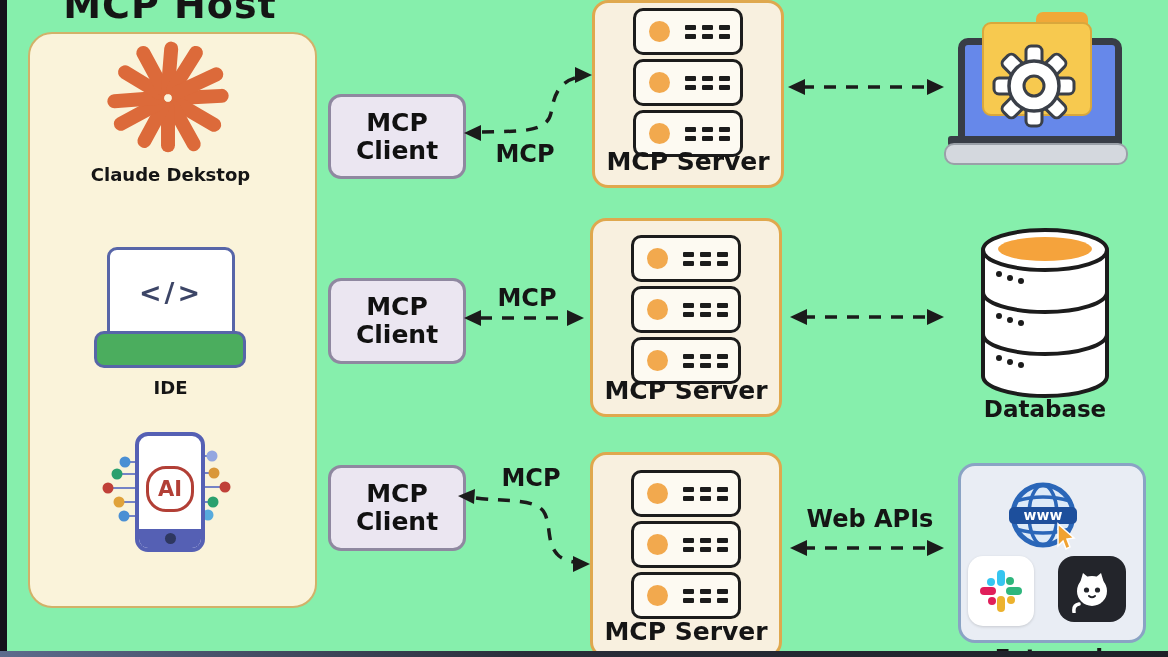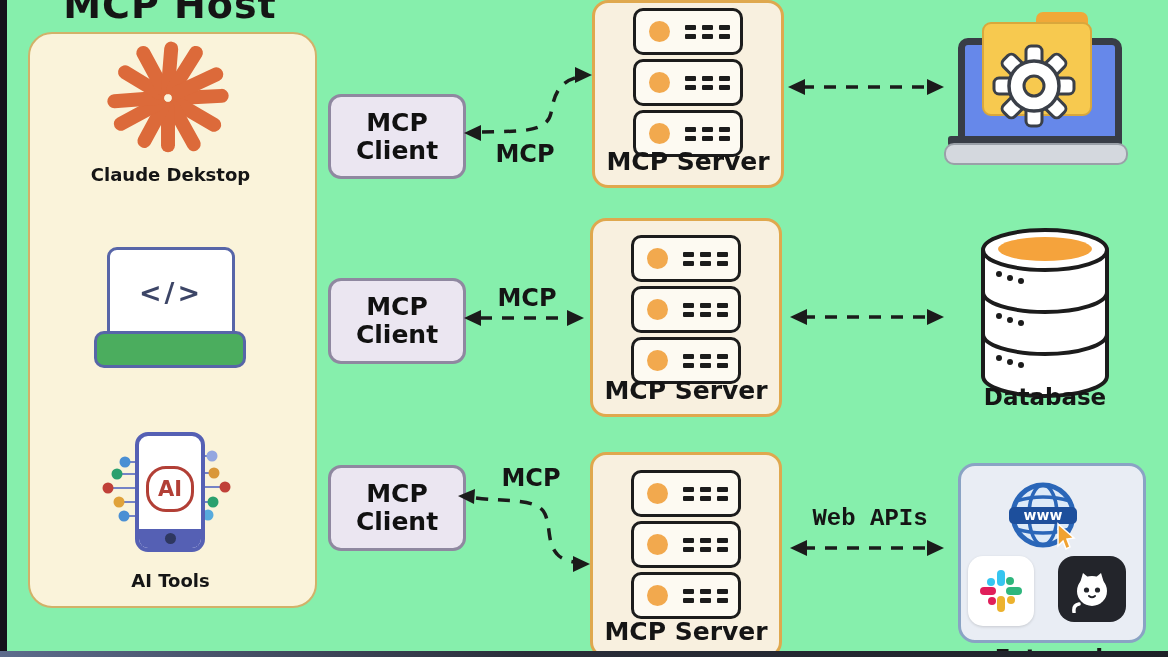--- a/index.html
+++ b/index.html
@@ -95,20 +95,21 @@
       <line x1="5" y1="-8.7" x2="26" y2="-42"></line>
       <line x1="8.7" y1="-5" x2="45" y2="-22"></line>
     </g>
   </svg>
   <div class="abs lbl host-label" style="left:48px;top:164px;width:245px;">Claude Dekstop</div>
 
   <div class="abs ide-screen">
     <span class="ide-code">&lt;/&gt;</span>
   </div>
   <div class="abs ide-base"></div>
+  <div class="abs lbl host-label" style="left:48px;top:377px;width:245px;">IDE</div>
 
   <svg class="abs" style="left:100px;top:448px;" width="140" height="80" viewBox="0 0 140 80">
     <g stroke="#7583c6" stroke-width="2">
       <line x1="30" y1="14" x2="35" y2="14"></line>
       <line x1="22" y1="26" x2="35" y2="26"></line>
       <line x1="13" y1="40" x2="35" y2="40"></line>
       <line x1="24" y1="54" x2="35" y2="54"></line>
       <line x1="29" y1="68" x2="35" y2="68"></line>
       <line x1="105" y1="8" x2="107" y2="8"></line>
       <line x1="105" y1="25" x2="109" y2="25"></line>
@@ -125,21 +126,20 @@
     <circle cx="114" cy="25" r="5.5" fill="#d9973a"></circle>
     <circle cx="125" cy="39" r="5.5" fill="#c04038"></circle>
     <circle cx="113" cy="54" r="5.5" fill="#2aa06e"></circle>
     <circle cx="108" cy="67" r="5.5" fill="#57aadd"></circle>
   </svg>
   <div class="abs phone">
     <div class="phone-band"></div>
     <div class="phone-home"></div>
   </div>
   <div class="abs ai-chip">AI</div>
-  <div class="abs lbl host-label" style="left:48px;top:570px;width:245px;">AI Tools</div>
 
   <div class="abs client" style="left:328px;top:94px;height:79px;">
     <div>MCP</div>
     <div>Client</div>
   </div>
   <div class="abs client" style="left:328px;top:278px;height:80px;">
     <div>MCP</div>
     <div>Client</div>
   </div>
   <div class="abs client" style="left:328px;top:465px;height:80px;">
@@ -285,21 +285,21 @@
       <polygon points="458,496 475,489 474,504"></polygon>
       <polygon points="590,564 573,556 573,572"></polygon>
       <polygon points="790,548 807,540 807,556"></polygon>
       <polygon points="944,548 927,540 927,556"></polygon>
     </g>
   </svg>
 
   <div class="abs lbl link-label" style="left:480px;top:140px;width:90px;">MCP</div>
   <div class="abs lbl link-label" style="left:482px;top:284px;width:90px;">MCP</div>
   <div class="abs lbl link-label" style="left:486px;top:464px;width:90px;">MCP</div>
-  <div class="abs lbl link-label" style="left:800px;top:505px;width:140px;font-family:Liberation Mono, monospace;">Web APIs</div>
+  <div class="abs lbl link-label" style="left:800px;top:505px;width:140px;">Web APIs</div>
 
   <div class="abs fs-screen"></div>
   <div class="abs fs-hinge"></div>
   <div class="abs fs-tray"></div>
   <div class="abs folder-tab"></div>
   <div class="abs folder-body"></div>
   <svg class="abs" style="left:992px;top:44px;" width="84" height="84" viewBox="0 0 84 84">
     <g transform="translate(42,42)">
       <g fill="#ffffff" stroke="#3a3f48" stroke-width="3">
         <rect x="-8" y="-40" width="16" height="20" rx="5"></rect>
@@ -327,21 +327,21 @@
         <circle cx="30" cy="50" r="3"></circle>
         <circle cx="41" cy="53" r="3"></circle>
       <circle cx="19" cy="88" r="3"></circle>
         <circle cx="30" cy="92" r="3"></circle>
         <circle cx="41" cy="95" r="3"></circle>
       <circle cx="19" cy="130" r="3"></circle>
         <circle cx="30" cy="134" r="3"></circle>
         <circle cx="41" cy="137" r="3"></circle>
     </g>
   </svg>
-  <div class="abs lbl res-label" style="left:950px;top:384px;width:190px;">Database</div>
+  <div class="abs lbl res-label" style="left:950px;top:396px;width:190px;">Database</div>
 
   <div class="abs ext-box"></div>
   <svg class="abs" style="left:1006px;top:478px;" width="74" height="74" viewBox="0 0 74 74">
     <circle cx="37" cy="37" r="30" fill="#ddeaf8" stroke="#2a66b8" stroke-width="5"></circle>
     <ellipse cx="37" cy="37" rx="14" ry="30" fill="none" stroke="#2a66b8" stroke-width="3.5"></ellipse>
     <path d="M 10 23 Q 37 15 64 23" fill="none" stroke="#2a66b8" stroke-width="3.5"></path>
     <path d="M 10 51 Q 37 59 64 51" fill="none" stroke="#2a66b8" stroke-width="3.5"></path>
     <rect x="3" y="29" width="68" height="17" rx="5" fill="#1d4f9c"></rect>
     <text x="37" y="42" text-anchor="middle" font-size="14" font-weight="700" fill="#ffffff" font-family="DejaVu Sans, Liberation Sans, sans-serif">www</text>
     <polygon points="52,46 52,68 57,63 60,71 64,69 61,61 68,60" fill="#f0a232" stroke="#ffffff" stroke-width="1.5"></polygon>

